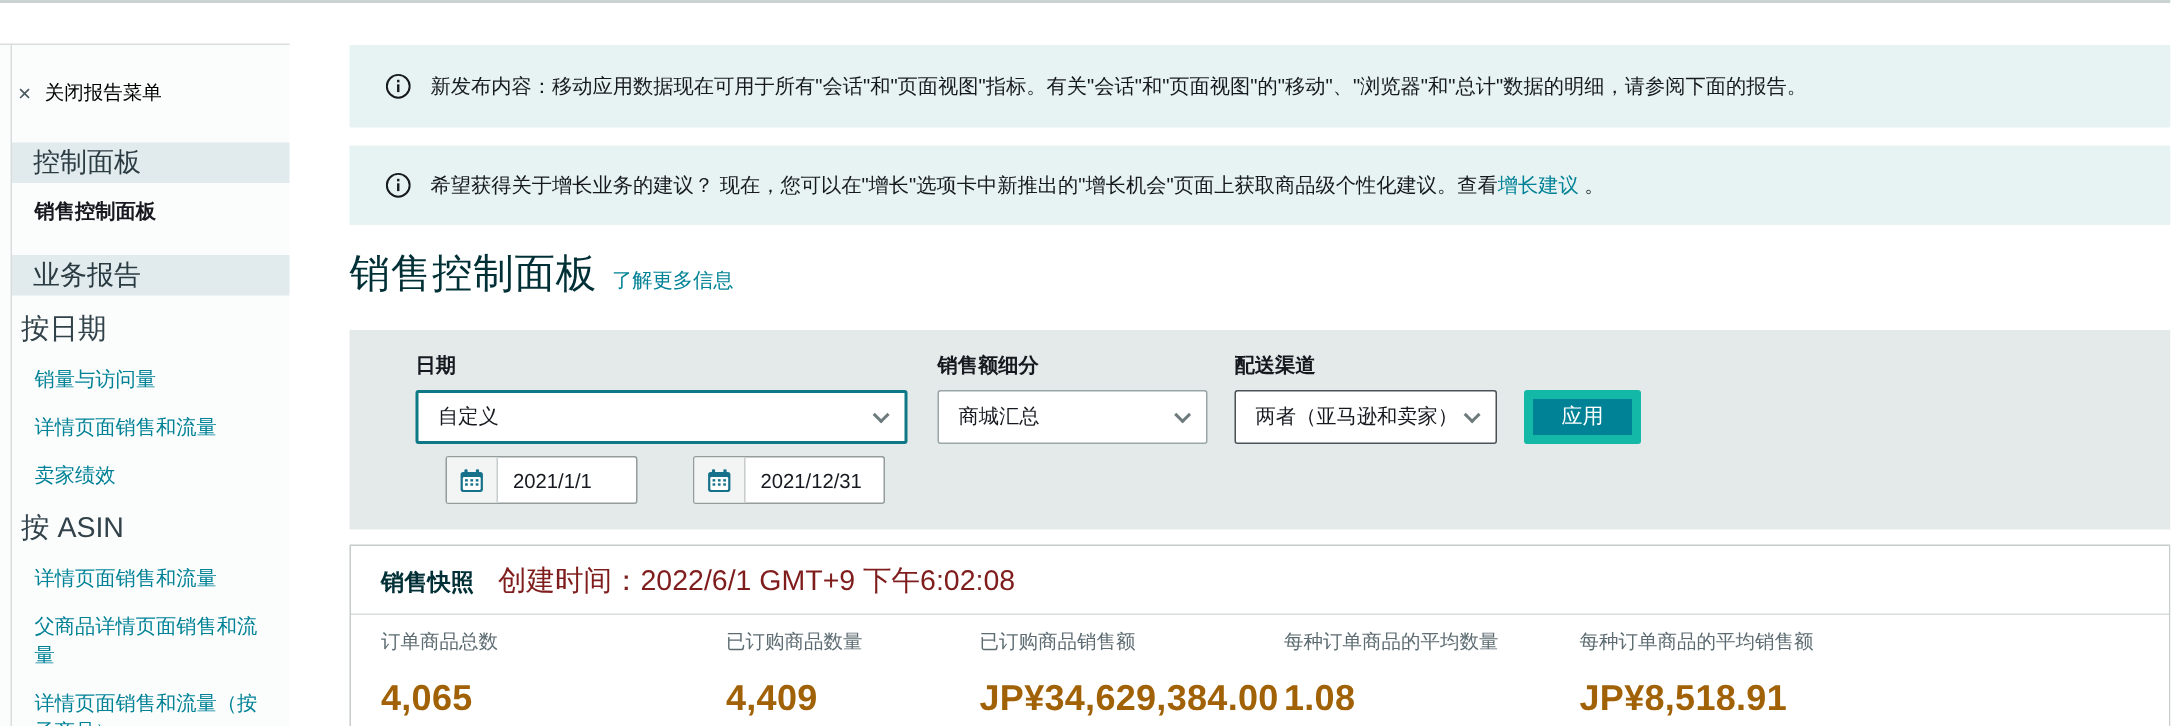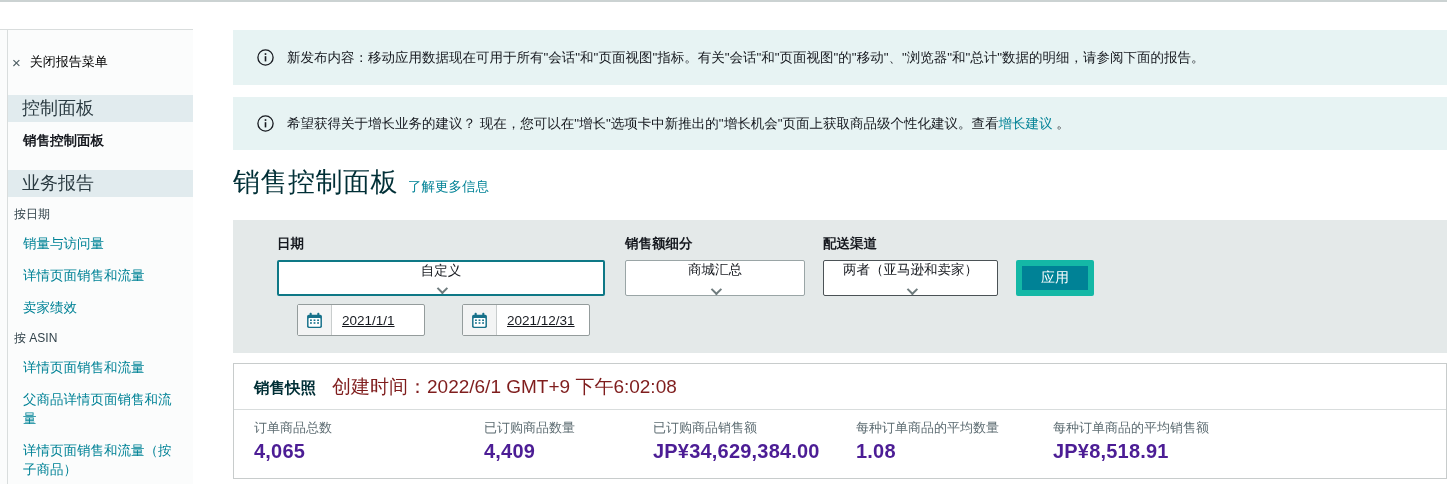--- a/index.html
+++ b/index.html
@@ -14,21 +14,21 @@
   .sidebar::before { content:""; position:absolute; left:7px; top:0; bottom:0;
     width:1px; background:#d9dddd; }
   .side-close { display:flex; align-items:center; gap:9px; padding:23px 0 8px 12px;
     font-size:13px; cursor:pointer; }
   .side-close .x { color:#4a5b60; font-size:15px; line-height:1; }
   .side-close .lbl { color:#000000; }
   .side-head { background:#e1ebee; color:#2b3b42; font-size:18px;
     padding:6px 0 6px 14px; margin:16px 0 0 8px; line-height:15px; }
   .side-sel { font-weight:bold; color:#16191f; font-size:13.5px;
     padding:10px 0 4px 23px; cursor:pointer; }
-  .side-sub { color:#31424a; font-size:12px; padding:9px 0 2px 14px; }
+  .side-sub { color:#31424a; font-size:19px; padding:9px 0 2px 14px; }
   .side-link { color:#008296; font-size:13.5px; padding:9px 0 4px 23px;
     cursor:pointer; line-height:19px; max-width:180px; }
 
   
   .main { flex:1; padding:28px 0 0 40px; }
   .banner { background:#e7f3f3; min-height:55px; display:flex; align-items:center;
     gap:13px; padding:10px 22px 10px 24px; margin-bottom:12px; font-size:13.5px; }
   .banner .info { flex:0 0 auto; }
   .banner-2 { min-height:53px; }
   .link { color:#008296; cursor:pointer; text-decoration:none;text-align:center; }
@@ -37,49 +37,49 @@
   .page-title { font-size:27px; font-weight:400; color:#002f36; letter-spacing:.5px; }
   .learn-more { font-size:13.5px; }
 
   
   .filters { background:#e4e9e9; padding:15px 0 17px 44px; }
   .filter-row { display:flex; align-items:flex-end; }
   .fcol { display:flex; flex-direction:column; }
   .flabel { font-size:13.5px; font-weight:bold; color:#16191f; margin-bottom:7px; }
   .dd { background:#fff; height:36px; display:flex; align-items:center;
     justify-content:space-between; padding:0 13px; font-size:13.5px;
-    border-radius:2px; cursor:pointer;flex-direction:column; }
+    border-radius:2px; cursor:pointer; }
   .dd-date { width:328px; border:2px solid #0e7886; }
   .dd-breakdown { width:180px; border:1px solid #9aa5a6; margin-left:20px; }
   .dd-channel { width:175px; border:1px solid #4b5256; margin-left:18px; }
   .chev { width:8px; height:8px; border-right:2px solid #6e7b7d;
     border-bottom:2px solid #6e7b7d; transform:rotate(45deg) translateY(-2px); }
   .apply-btn { width:78px; height:36px; margin-left:18px; background:#008296;
     color:#fff; border:6px solid #14b8a6; border-radius:2px; font-size:14px;
     cursor:pointer; font-family:inherit; }
   .dates-row { display:flex; margin:8px 0 0 20px; }
   .date-input { display:flex; align-items:stretch; border:1px solid #949c9c;
-    background:#fff; height:32px; width:128px; border-radius:2px;text-decoration:underline; }
+    background:#fff; height:32px; width:128px; border-radius:2px; }
   .date-input + .date-input { margin-left:37px; }
   .cal-cell { width:34px; background:#f3f4f4; border-right:1px solid #c9cdcd;
     display:flex; align-items:center; justify-content:center; cursor:pointer; }
   .date-text { display:flex; align-items:center; padding-left:10px;
     font-size:13.5px; flex:1; }
 
   
   .snapshot { border:1px solid #c8cccc; background:#fff; margin-top:10px; }
   .snap-head { display:flex; align-items:baseline; gap:16px;
     padding:10px 20px 9px 20px; border-bottom:1px solid #d9dddd; }
   .snap-title { font-weight:bold; font-size:15.5px; color:#002f36; }
   .snap-created { font-size:19px; color:#7f1d1d; }
   .metrics { display:flex; padding:9px 20px 15px 20px; }
   .metric { display:flex; flex-direction:column; }
   .m0{width:230px} .m1{width:169px} .m2{width:203px} .m3{width:197px}
   .mlabel { font-size:13px; color:#5d6c72; }
-  .mvalue { font-size:20px; font-weight:bold; color:#4c1d95; margin-top:3px;
+  .mvalue { font-size:24px; font-weight:bold; color:#a16207; margin-top:15px;
     letter-spacing:.2px; }
 
   .next-panel { margin-top:9px; border:1px solid #c8cccc; background:#f4f8f8;
     height:30px; }
 </style>
 </head>
 <body>
 
 <div class="top-line"></div>
 

